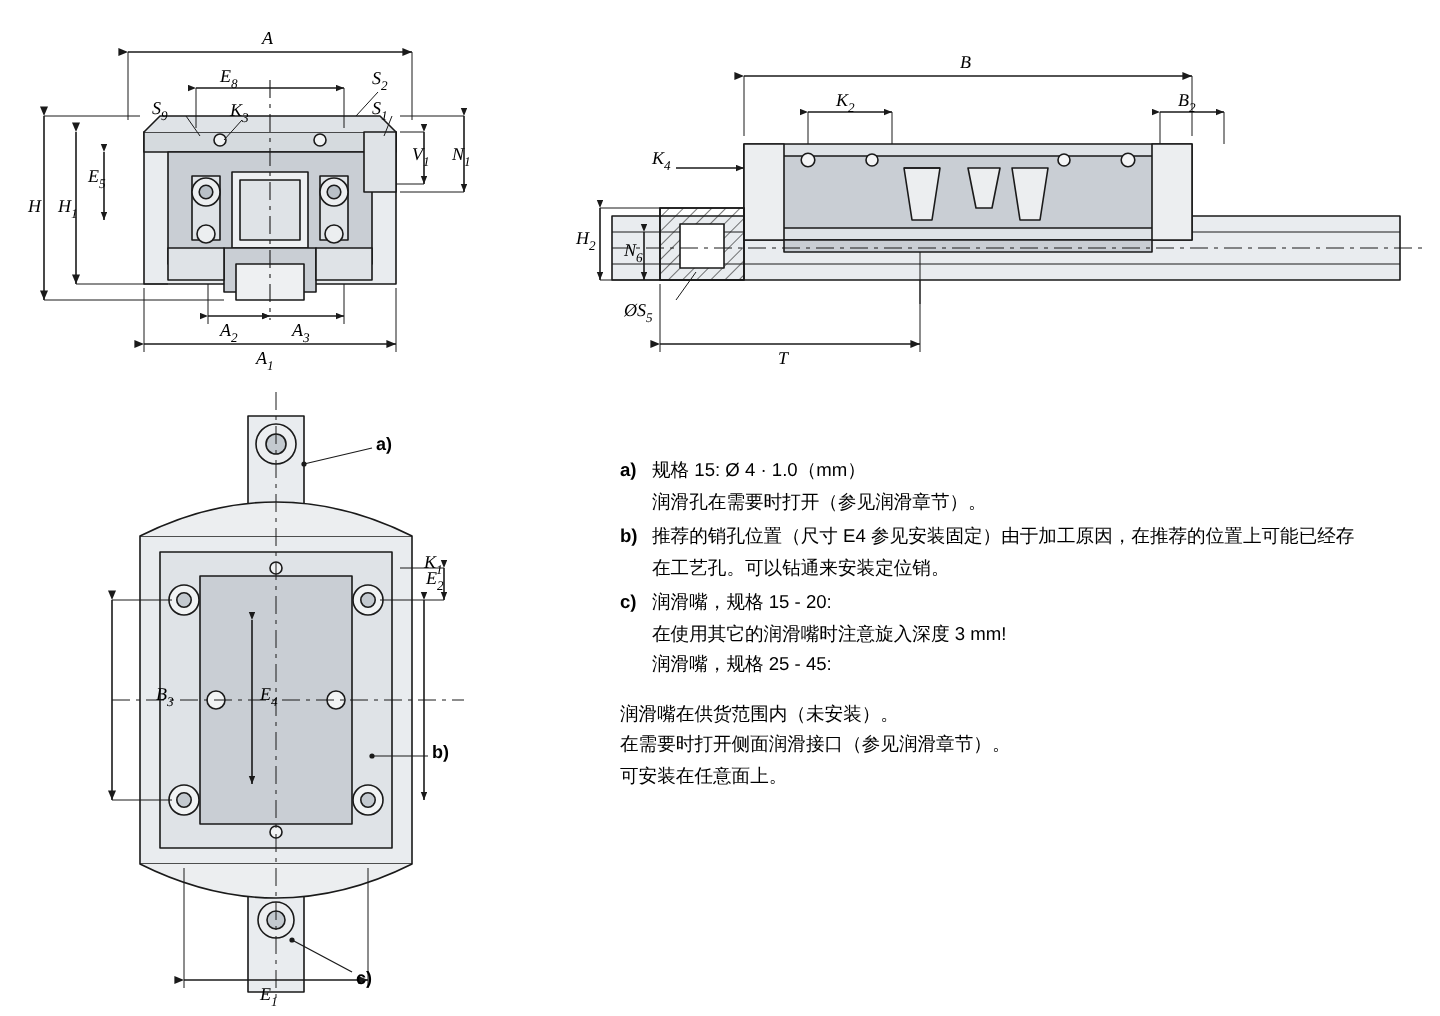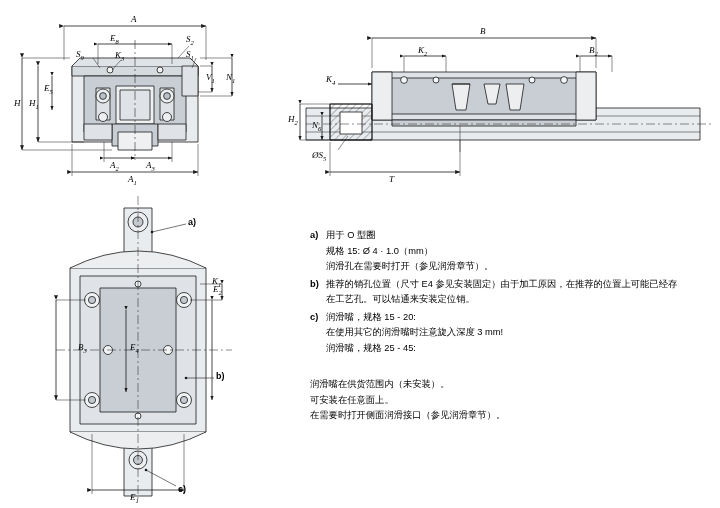--- a/index.html
+++ b/index.html
@@ -14,21 +14,21 @@
   .notes{
     position:absolute;left:310px;top:228px;width:400px;
     font-size:9.3px;line-height:15.5px;color:#000;
   }
   .note-row{display:flex;margin-bottom:2px;}
   .note-key{
     width:16px;flex:0 0 16px;font-weight:bold;font-size:9.3px;
   }
   .note-body{flex:1 1 auto;}
   .note-body div{white-space:nowrap;}
-  .tail{margin-top:21px;}
+  .tail{margin-top:9px;}
   .tail div{white-space:nowrap;}
   
   .lbl{
     position:absolute;font-size:9px;font-style:italic;
     font-family:"Liberation Serif", serif;color:#000;white-space:nowrap;
   }
   .lbl sub{font-size:6.6px;font-style:italic;}
   .bold{font-weight:bold;font-style:normal;font-family:"Liberation Sans",sans-serif;}
 </style>
 </head>
@@ -283,21 +283,20 @@
 
   <div class="lbl bold" style="left:188px;top:217px;"><span>a)</span></div>
   <div class="lbl bold" style="left:216px;top:371px;"><span>b)</span></div>
   <div class="lbl bold" style="left:178px;top:484px;"><span>c)</span></div>
 
   <div class="notes">
 
     <div class="note-row">
       <div class="note-key">a)</div>
       <div class="note-body">
-        <div>用于 O 型圈</div>
         <div>规格 15: Ø 4 · 1.0（mm）</div>
         <div>润滑孔在需要时打开（参见润滑章节）。</div>
       </div>
     </div>
 
     <div class="note-row">
       <div class="note-key">b)</div>
       <div class="note-body">
         <div>推荐的销孔位置（尺寸 E4 参见安装固定）由于加工原因，在推荐的位置上可能已经存</div>
         <div>在工艺孔。可以钻通来安装定位销。</div>
@@ -308,19 +307,19 @@
       <div class="note-key">c)</div>
       <div class="note-body">
         <div>润滑嘴，规格 15 - 20:</div>
         <div>在使用其它的润滑嘴时注意旋入深度 3 mm!</div>
         <div>润滑嘴，规格 25 - 45:</div>
       </div>
     </div>
 
     <div class="tail">
       <div>润滑嘴在供货范围内（未安装）。</div>
+      <div>在需要时打开侧面润滑接口（参见润滑章节）。</div>
       <div>可安装在任意面上。</div>
-      <div>在需要时打开侧面润滑接口（参见润滑章节）。</div>
     </div>
 
   </div>
 
 </div>
 
 </body></html>

